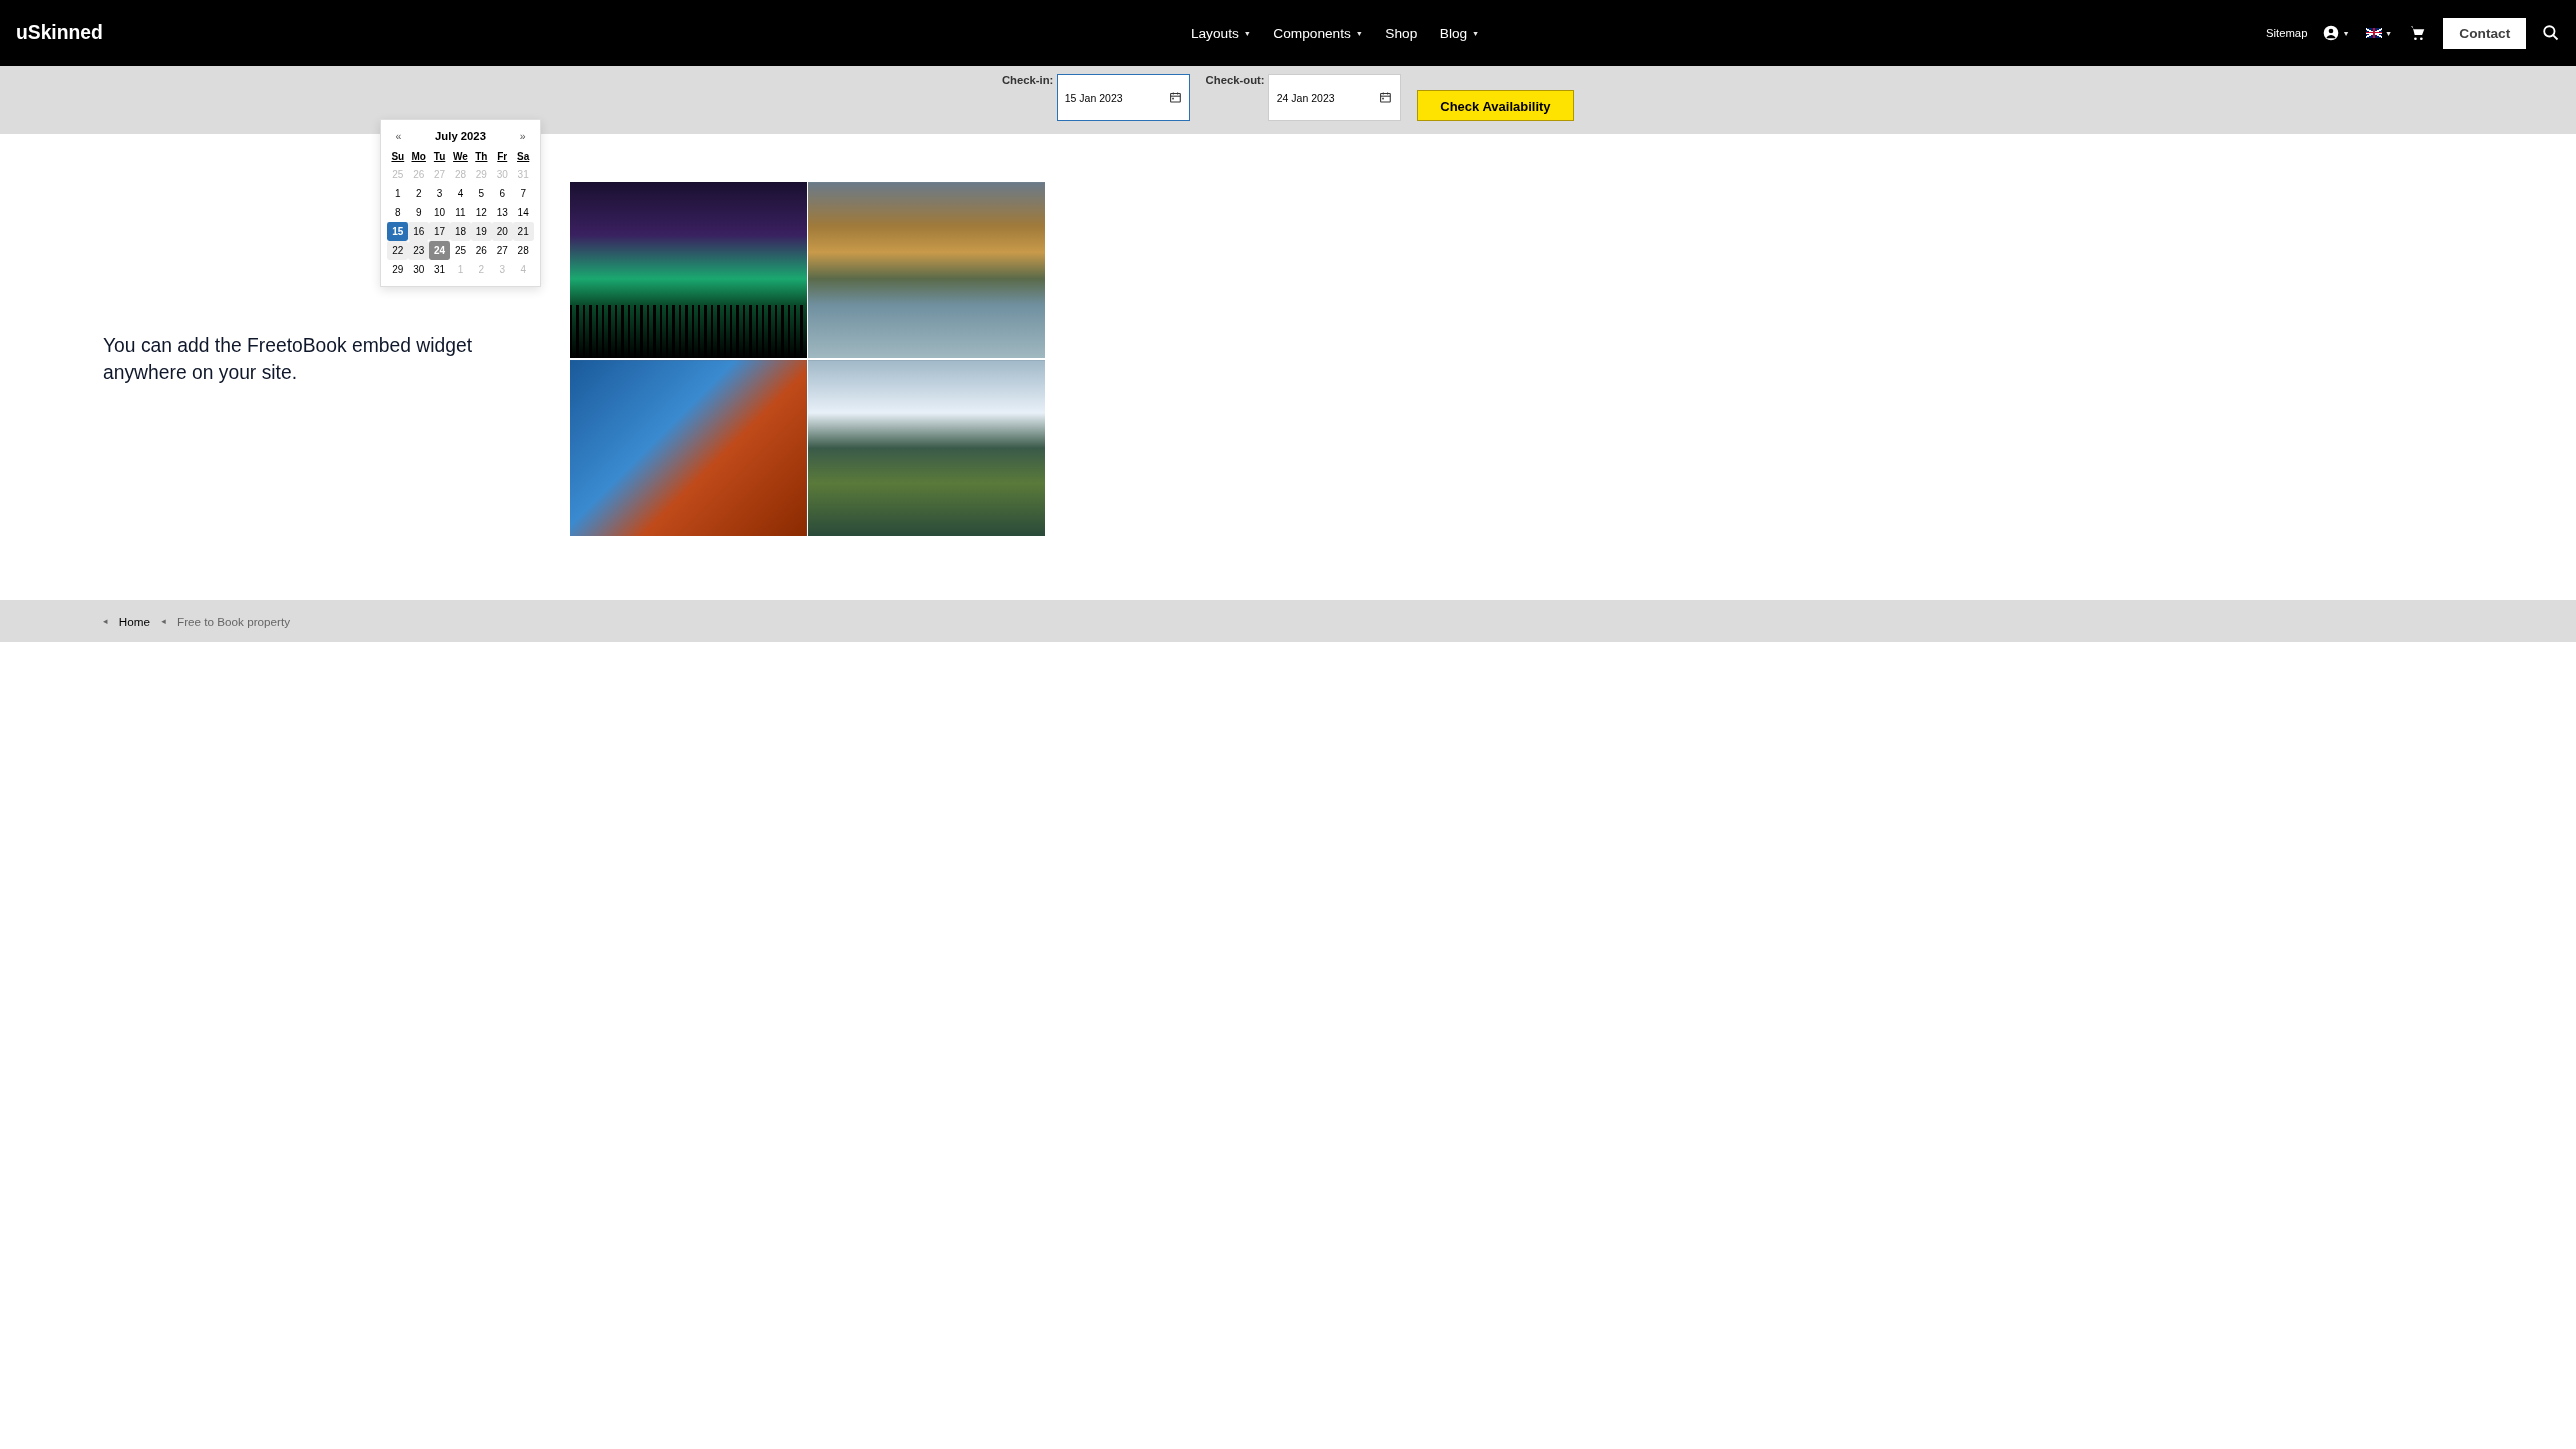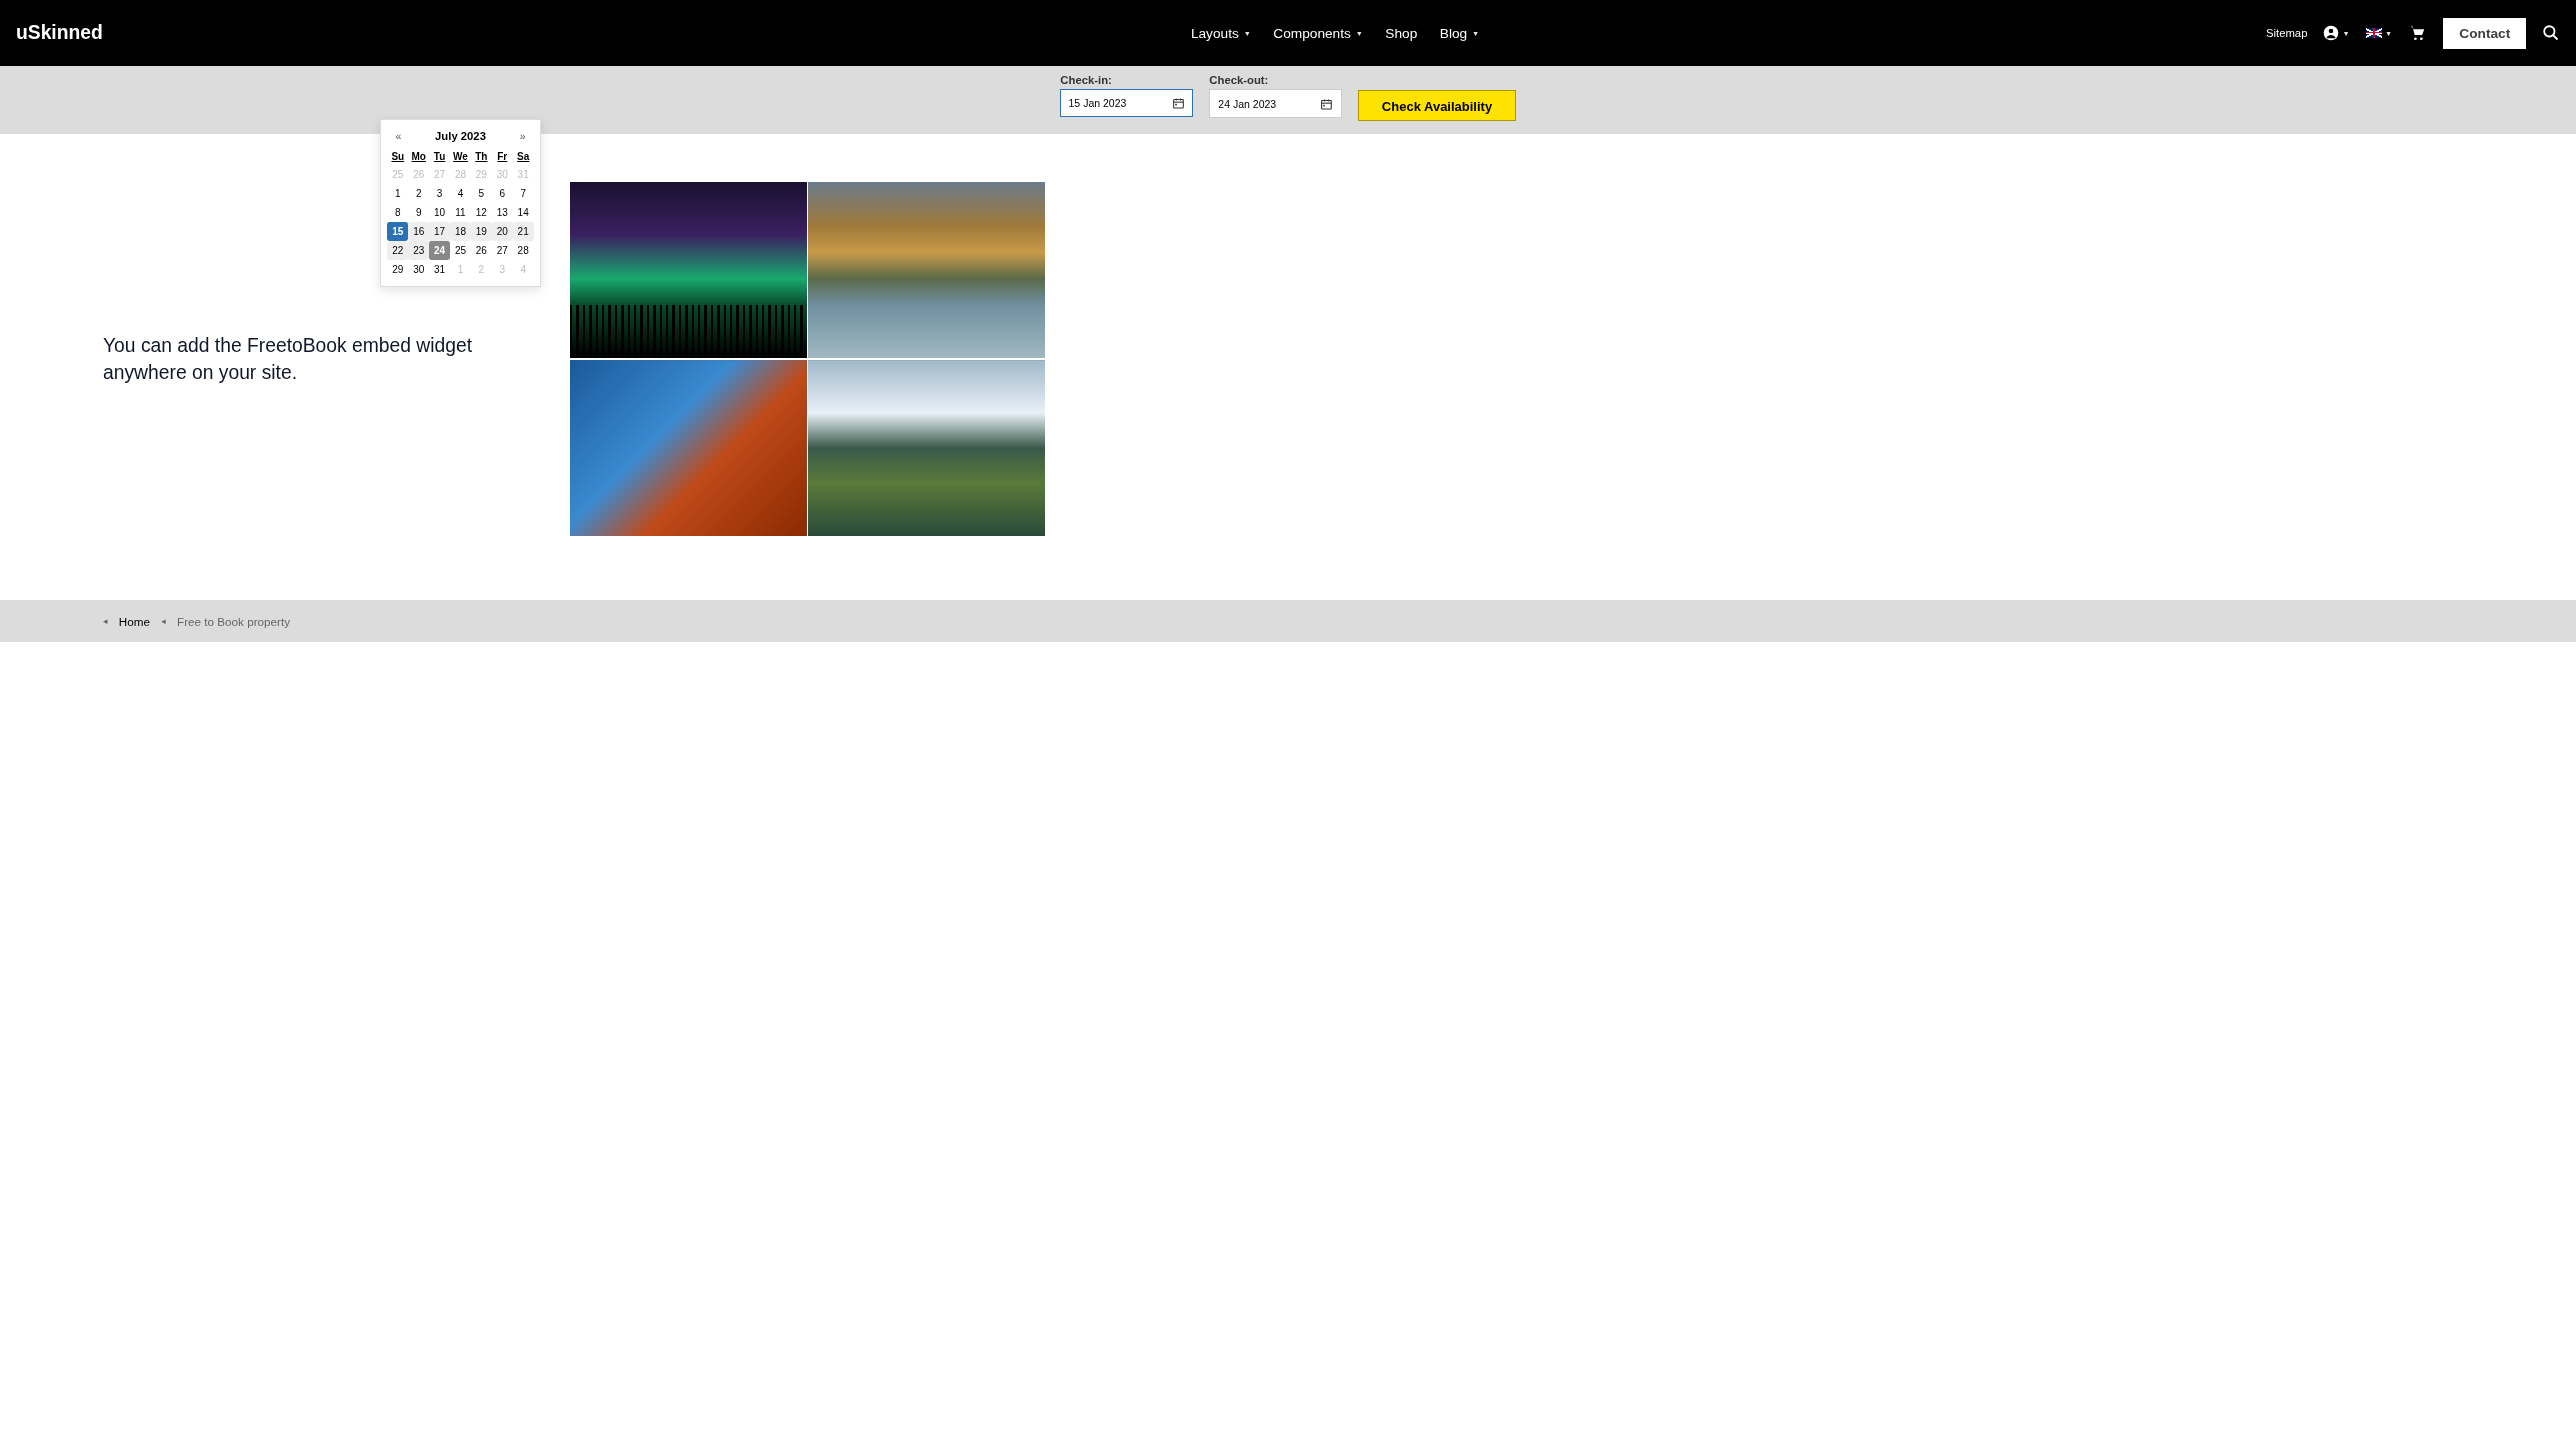--- a/index.html
+++ b/index.html
@@ -11,21 +11,21 @@
 .nav { display: flex; gap: 22.5px; position: absolute; left: 50%; transform: translateX(-50%); margin-left: 47px; }
 .nav-item { display: flex; align-items: center; gap: 4.8px; font-size: 13.7px; cursor: pointer; }
 .caret { font-size: 7.2px; opacity: 0.9; }
 .header-right { display: flex; align-items: center; gap: 16px; margin-left: auto; }
 .sitemap { font-size: 11.3px; }
 .user-icon, .flag-icon, .cart-icon, .search-icon { display: flex; align-items: center; gap: 3.2px; cursor: pointer; }
 .contact-btn { background: #fff; color: #404040; padding: 8px 16px; font-size: 13.7px; font-weight: 700; cursor: pointer; }
 
 
 .booking-bar { background: #dcdcdc; padding: 8px 0 13px; display: flex; justify-content: center; gap: 16px; position: relative; }
-.field { display: flex; flex-direction: column; gap: 3.2px; }
+.field { display: flex; flex-direction: row; gap: 3.2px; }
 .field-label { font-size: 11.3px; font-weight: 600; color: #333; }
 .date-input { display: flex; align-items: center; background: #fff; border: 0.8px solid #ccc; padding: 6.4px 8px; width: 133px; position: relative; }
 .date-input.focused { border: 1.6px solid #2a72b5; padding: 5.6px 7.2px; }
 .date-input input { border: none; outline: none; font-size: 10.5px; width: 100%; }
 .cal-icon { width: 14.5px; height: 14.5px; }
 .check-btn { background: #ffe300; border: 1.6px solid #b09600; color: #000; font-size: 13px; font-weight: 700; padding: 8px 22.5px; align-self: flex-end; cursor: pointer; height: 31px; margin-top: 16px; }
 
 
 .datepicker { position: absolute; top: 119px; left: 380px; background: #fff; border: 0.8px solid #ddd; box-shadow: 0 3.2px 9.7px rgba(0,0,0,0.12); padding: 6.4px; width: 161px; z-index: 100; font-size: 10.5px; }
 .dp-head { display: flex; justify-content: space-between; align-items: center; padding: 3.2px 4.8px 6.4px; }

